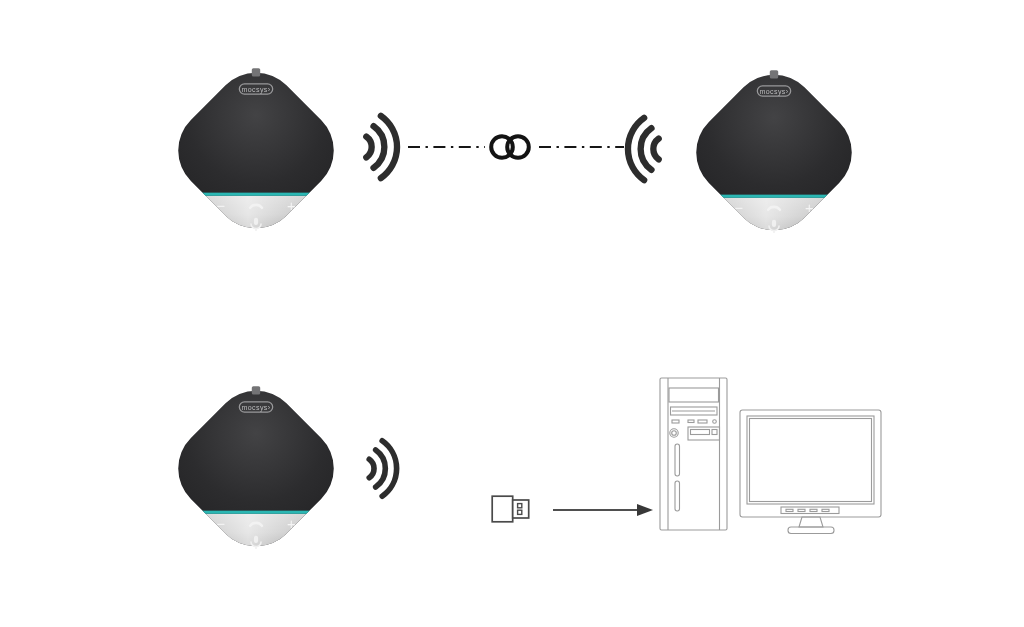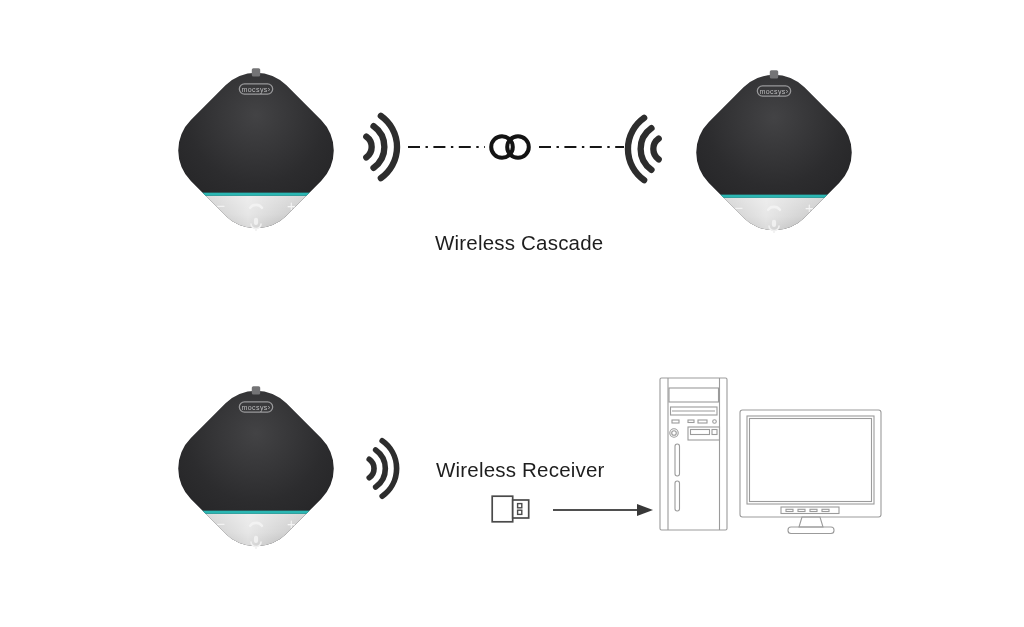--- a/index.html
+++ b/index.html
@@ -108,21 +108,20 @@
     <text class="ctrl-text" x="64" y="161.5" font-size="15" fill="#f5f5f5" text-anchor="middle">−</text>
     <text class="ctrl-text" x="136" y="161.5" font-size="15" fill="#f5f5f5" text-anchor="middle">+</text>
     <path d="M94,158.5 a7.5,7.5 0 0 1 12,0" fill="none" stroke="#f2f2f2" stroke-width="2.6" stroke-linecap="round"></path>
     <g>
       <rect x="97.9" y="168.5" width="4.2" height="7.6" rx="2.1" fill="#f0f0f0"></rect>
       <path d="M94.8,174.5 a5.2,5.2 0 0 0 10.4,0" fill="none" stroke="#f0f0f0" stroke-width="1.6"></path>
       <line x1="100" y1="179.7" x2="100" y2="182.2" stroke="#f0f0f0" stroke-width="1.6"></line>
     </g>
   </svg>
 
-  <div class="abs label" style="left:435px;top:231px">Wireless Cascade</div>
 
   <svg class="abs" style="left:158px;top:368px" width="196" height="201" viewBox="0 0 200 200">
     <g clip-path="url(#devClip)">
       <rect width="200" height="200" fill="url(#bodyGrad)"></rect>
       <rect x="0" y="146.2" width="200" height="54" fill="url(#silverGrad)"></rect>
       <rect x="0" y="146.2" width="200" height="54" fill="url(#silverSheen)"></rect>
       <rect x="0" y="143" width="200" height="3.2" fill="#2bb7b3"></rect>
     </g>
     <rect x="95.7" y="16" width="8.6" height="8.6" rx="1.6" fill="#747476"></rect>
     <rect x="83" y="32" width="34" height="10.5" rx="5.25" fill="none" stroke="#98989a" stroke-width="1.3"></rect>
@@ -138,21 +137,20 @@
   </svg>
 
   <svg class="abs" style="left:361px;top:432px" width="40" height="73" viewBox="0 0 46 84">
     <g fill="none" stroke="#2d2d2d" stroke-width="6.5" stroke-linecap="round">
       <path d="M9.5,31.4 A13,13 0 0 1 9.5,52.6"></path>
       <path d="M16.9,20.7 A26,26 0 0 1 16.9,63.3"></path>
       <path d="M24.4,10.1 A39,39 0 0 1 24.4,73.9"></path>
     </g>
   </svg>
 
-  <div class="abs label" style="left:436px;top:458px">Wireless Receiver</div>
 
   <svg class="abs" style="left:491px;top:495px" width="41" height="28" viewBox="0 0 41 28">
     <g fill="#ffffff" stroke="#4a4a4a" stroke-width="1.7">
       <rect x="1.2" y="1.2" width="20.5" height="25.6"></rect>
       <rect x="21.7" y="5" width="16" height="18"></rect>
     </g>
     <g fill="none" stroke="#4a4a4a" stroke-width="1.4">
       <rect x="26.6" y="8.6" width="4.2" height="4.2"></rect>
       <rect x="26.6" y="15.2" width="4.2" height="4.2"></rect>
     </g>

